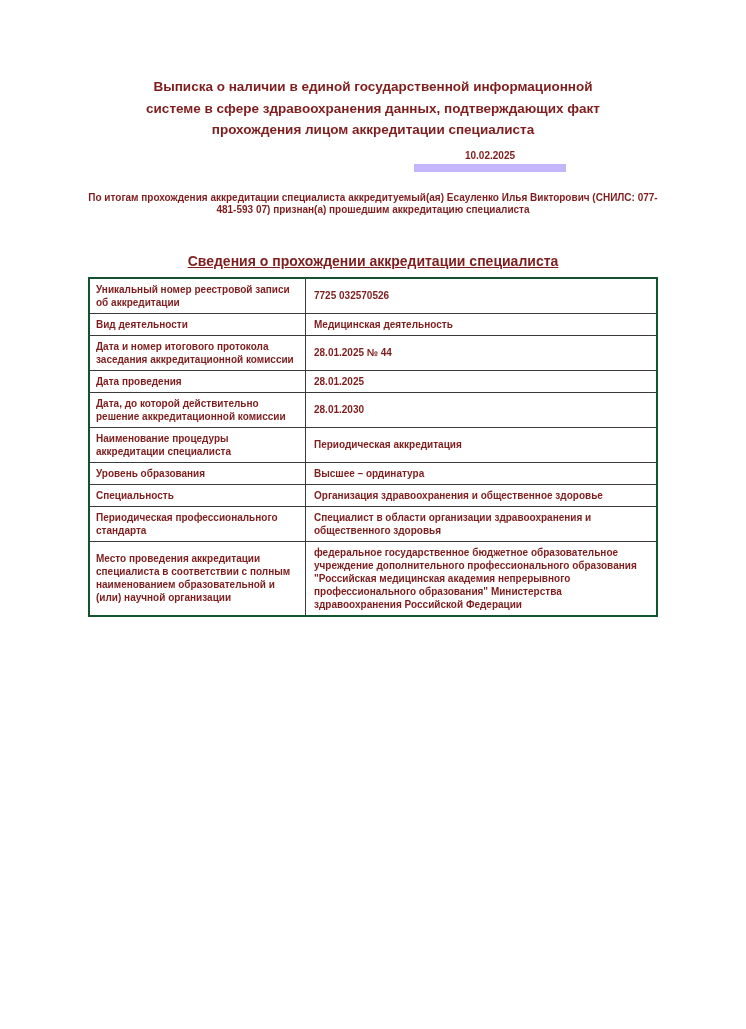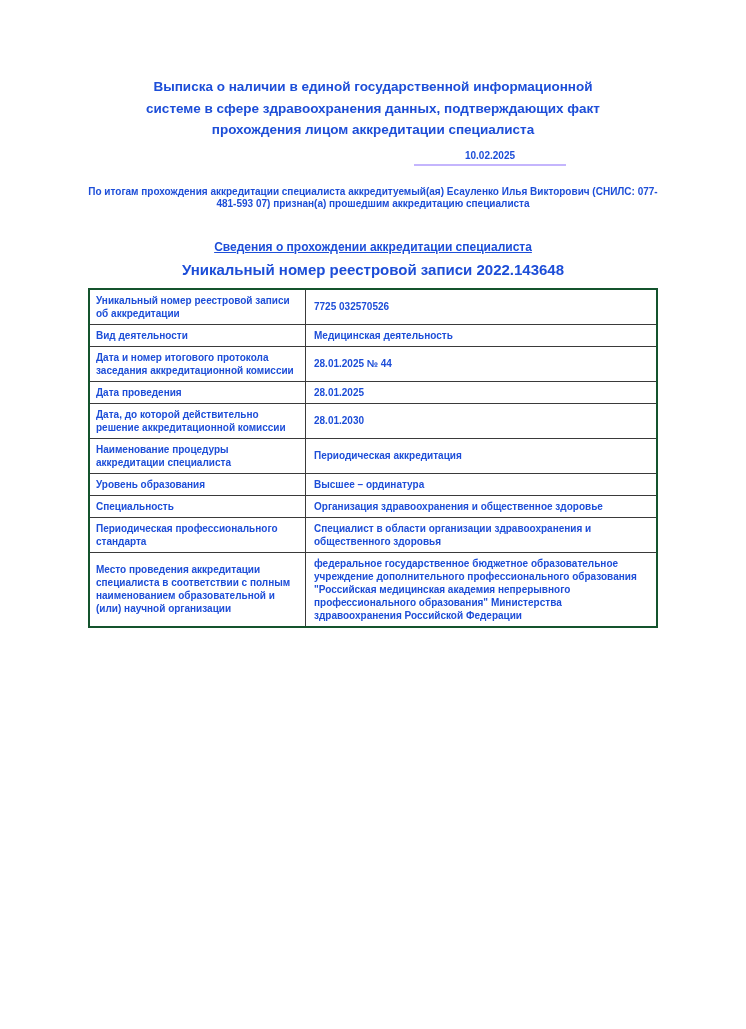--- a/index.html
+++ b/index.html
@@ -3,56 +3,56 @@
 <meta charset="utf-8">
 <style>
   html, body { margin: 0; padding: 0; background: #ffffff; }
   .page {
     position: relative;
     width: 746px;
     height: 1029px;
     background: #ffffff;
     font-family: "Liberation Sans", sans-serif;
     font-weight: bold;
-    color: #1d4ed8;
+    color: #7f1d1d;
     overflow: hidden;
   }
   .title {
     margin: 0 auto;
     padding-top: 76px;
     text-align: center;
     font-size: 13.5px;
     line-height: 21.5px;
   }
   .date-block {
     width: 152px;
     margin: 8px 180px 0 auto;
     text-align: center;
     font-size: 10px;
   }
   .date-value {
     line-height: 14px;
     padding-bottom: 1px;
-    border-bottom: 2px solid #c4b5fd;
+    border-bottom: 8px solid #c4b5fd;
   }
   .date-caption {
     line-height: 13px;
     padding-top: 1px;
   }
   .intro {
     width: 576px;
     margin: 20px auto 0;
     text-align: center;
     font-size: 10px;
     line-height: 12.5px;
   }
   .section-heading {
-    margin-top: 30px;
+    margin-top: 38px;
     text-align: center;
-    font-size: 12px;
+    font-size: 14px;
     line-height: 13px;
     text-decoration: underline;
   }
   .registry-heading {
     margin-top: 7px;
     text-align: center;
     font-size: 15px;
     line-height: 18px;
   }
   table.details {
@@ -83,21 +83,20 @@
   </div>
 
   <div class="date-block">
     <div class="date-value">10.02.2025</div>
   </div>
 
   <div class="intro">По итогам прохождения аккредитации специалиста аккредитуемый(ая) Есауленко Илья Викторович (СНИЛС: 077-481-593 07) признан(а) прошедшим аккредитацию специалиста</div>
 
   <div class="section-heading">Сведения о прохождении аккредитации специалиста</div>
 
-  <div class="registry-heading">Уникальный номер реестровой записи 2022.143648</div>
 
   <table class="details">
     <tbody>
       <tr>
         <td class="label">Уникальный номер реестровой записи об аккредитации</td>
         <td class="value">7725 032570526</td>
       </tr>
       <tr>
         <td class="label">Вид деятельности</td>
         <td class="value">Медицинская деятельность</td>

